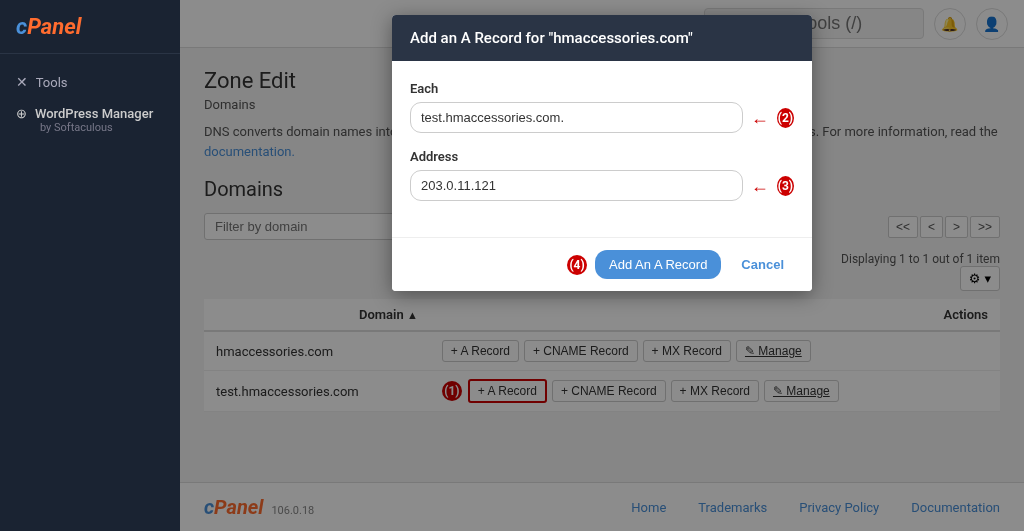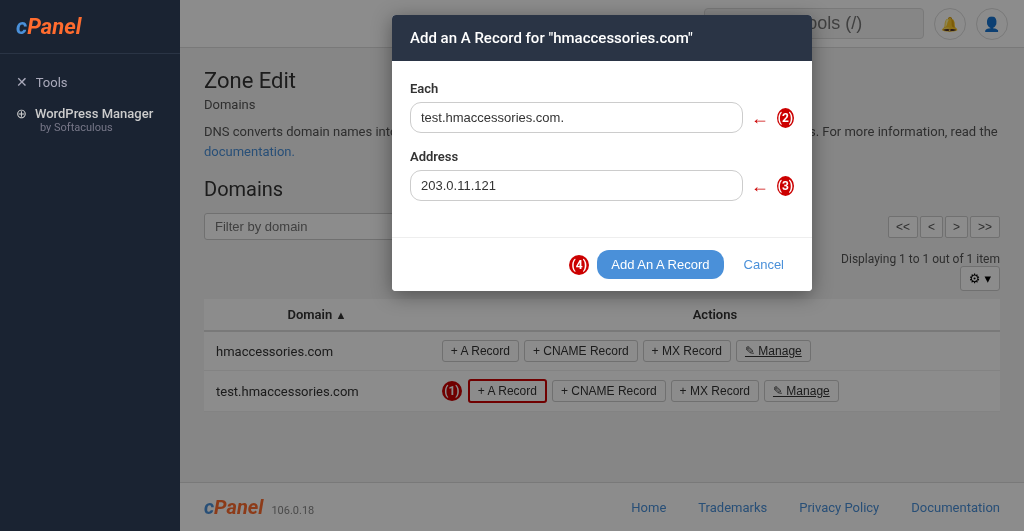--- a/index.html
+++ b/index.html
@@ -190,21 +190,21 @@
     }
 
     
     .domain-table {
       width: 100%;
       border-collapse: collapse;
       background: #fff;
       font-size: 13px;
     }
     .domain-table th {
-      text-align: center;
+      text-align: right;
       padding: 8px 12px;
       border-bottom: 2px solid #ddd;
       color: #333;
       font-weight: 600;
       background: #fff;
     }
     .domain-table td {
       padding: 8px 12px;
       border-bottom: 1px solid #eee;
       color: #333;
@@ -323,20 +323,21 @@
       cursor: pointer;
       font-weight: 500;
     }
     .btn-cancel {
       background: transparent;
       color: #4a90d9;
       border: none;
       padding: 7px 10px;
       font-size: 13px;
       cursor: pointer;
+      font-weight: bold;
     }
     .arrow-left {
       color: #cc0000;
       font-size: 18px;
     }
     .anno-num {
       background: #cc0000;
       color: #fff;
       border-radius: 50%;
       width: 20px; height: 20px;

